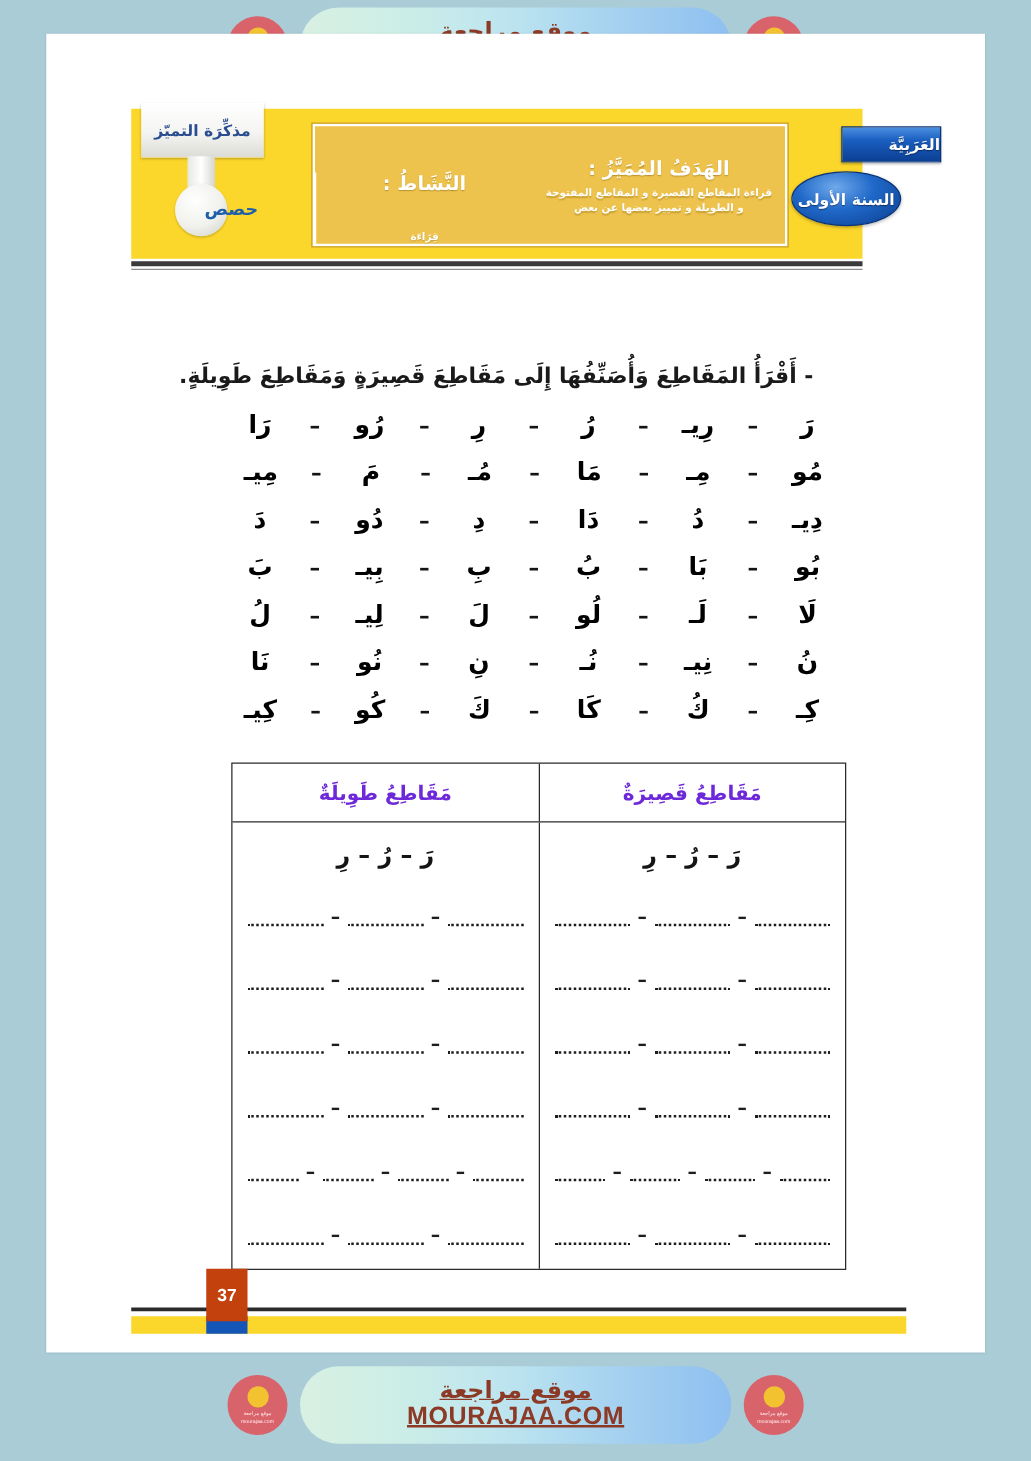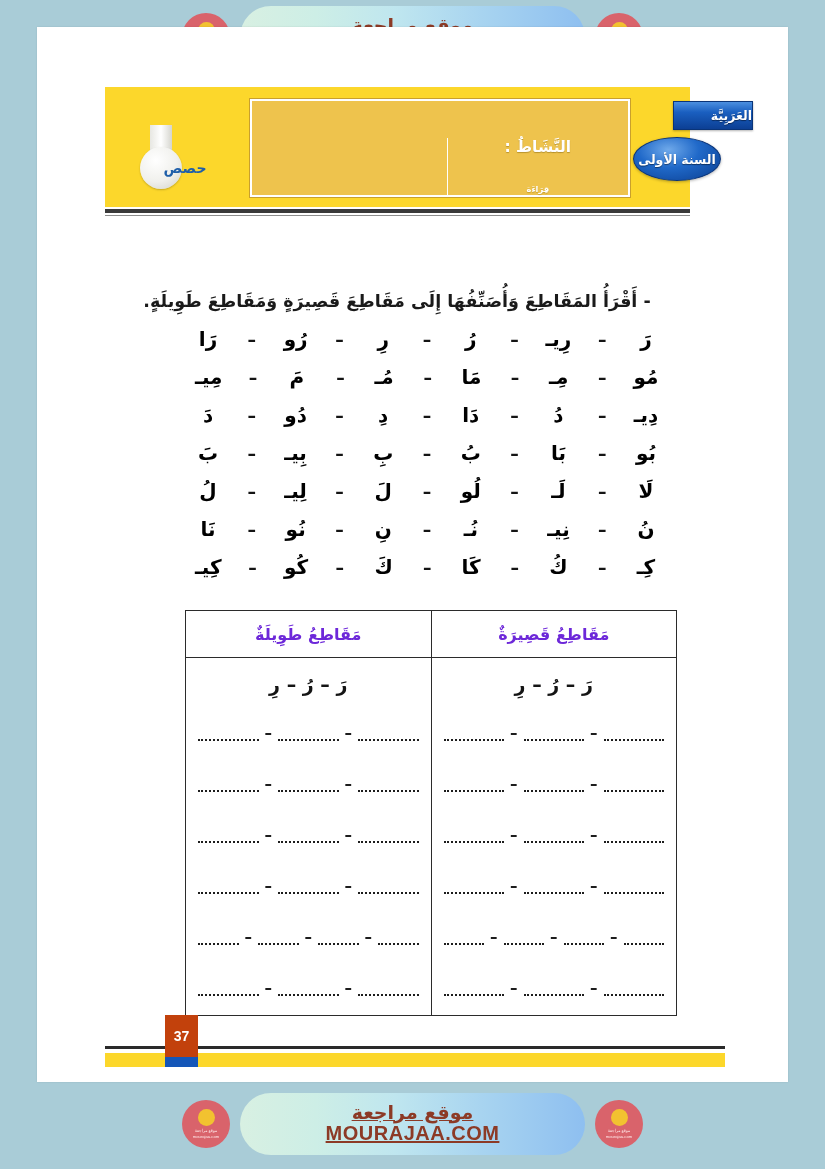--- a/index.html
+++ b/index.html
@@ -427,26 +427,33 @@
     </div>
   </div>
 </div>
 
 <div id="page-sheet">
 
   <div id="header-strip"></div>
   <div id="header-rule"></div>
   <div id="header-rule2"></div>
 
+  <div id="tab-excellence">
+    <span>مذكِّرَة التميّز</span>
+  </div>
   <div id="tab-stem"></div>
   <div id="tab-circle">
     <span>حصص</span>
   </div>
 
   <div id="info-box">
+    <div id="box-goal">
+      <div class="box-title">الهَدَفُ المُمَيَّزُ :</div>
+      <div class="box-sub">قراءة المقاطع القصيرة و المقاطع المفتوحة و الطويلة و تمييز بعضها عن بعض</div>
+    </div>
     <div id="box-activity">
       <div class="box-title">النَّشَاطُ :</div>
       <div class="box-sub">قِرَاءَة</div>
     </div>
   </div>
 
   <div id="badge-subject">
     <span class="badge-txt">العَرَبِيَّة</span>
   </div>
   <div id="badge-year">

